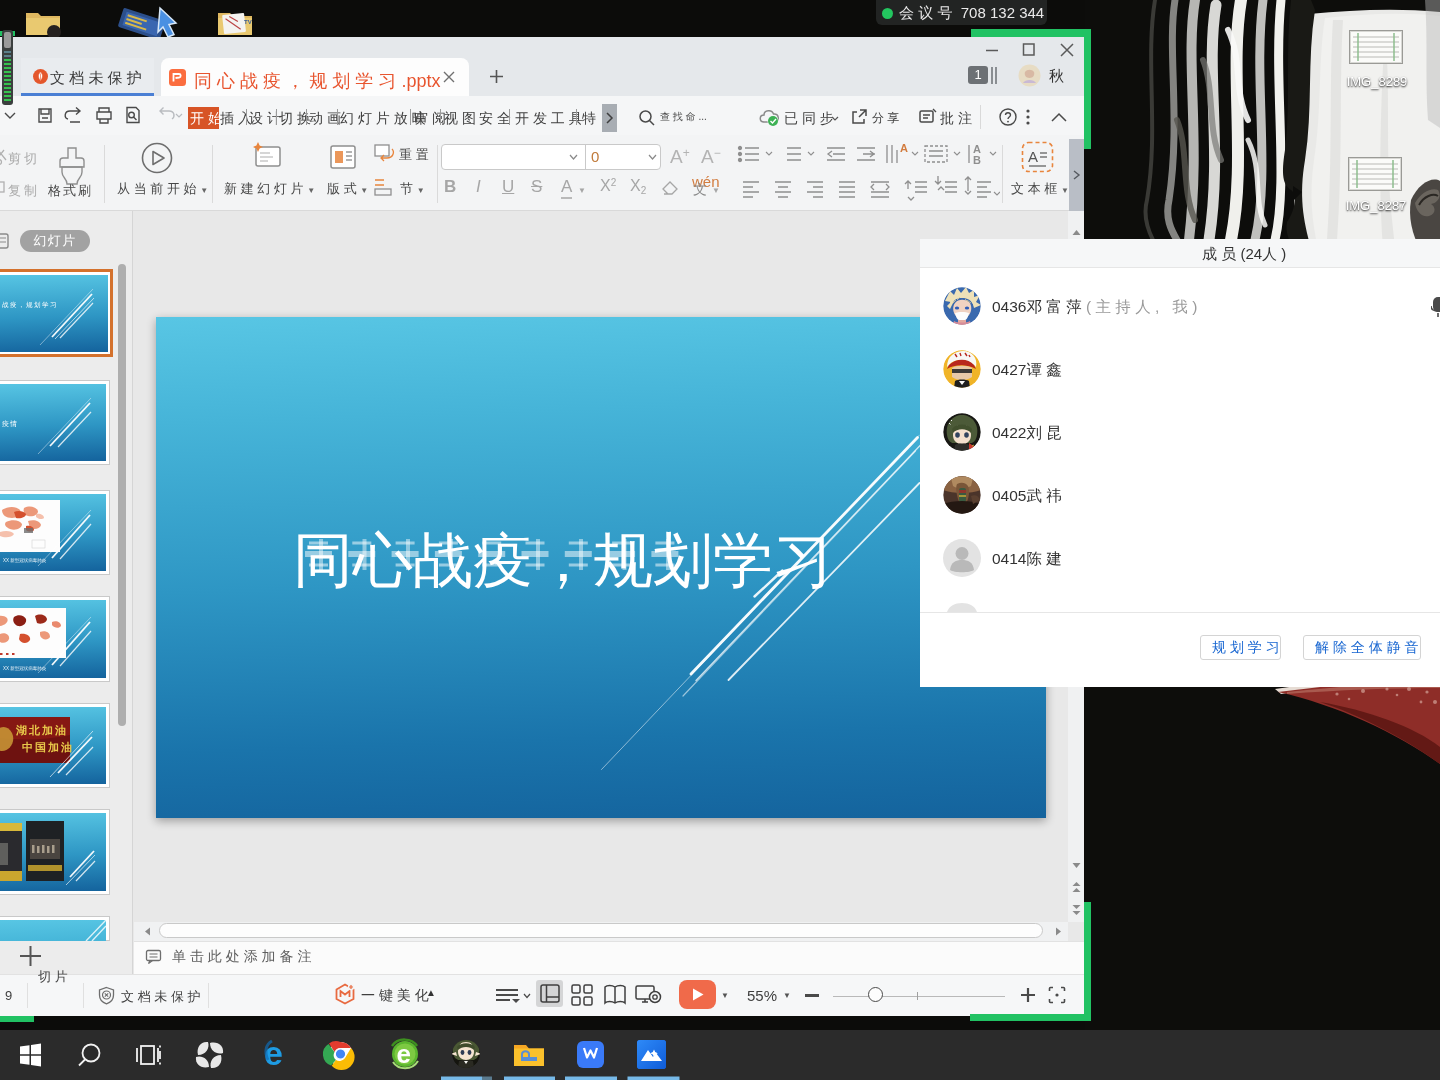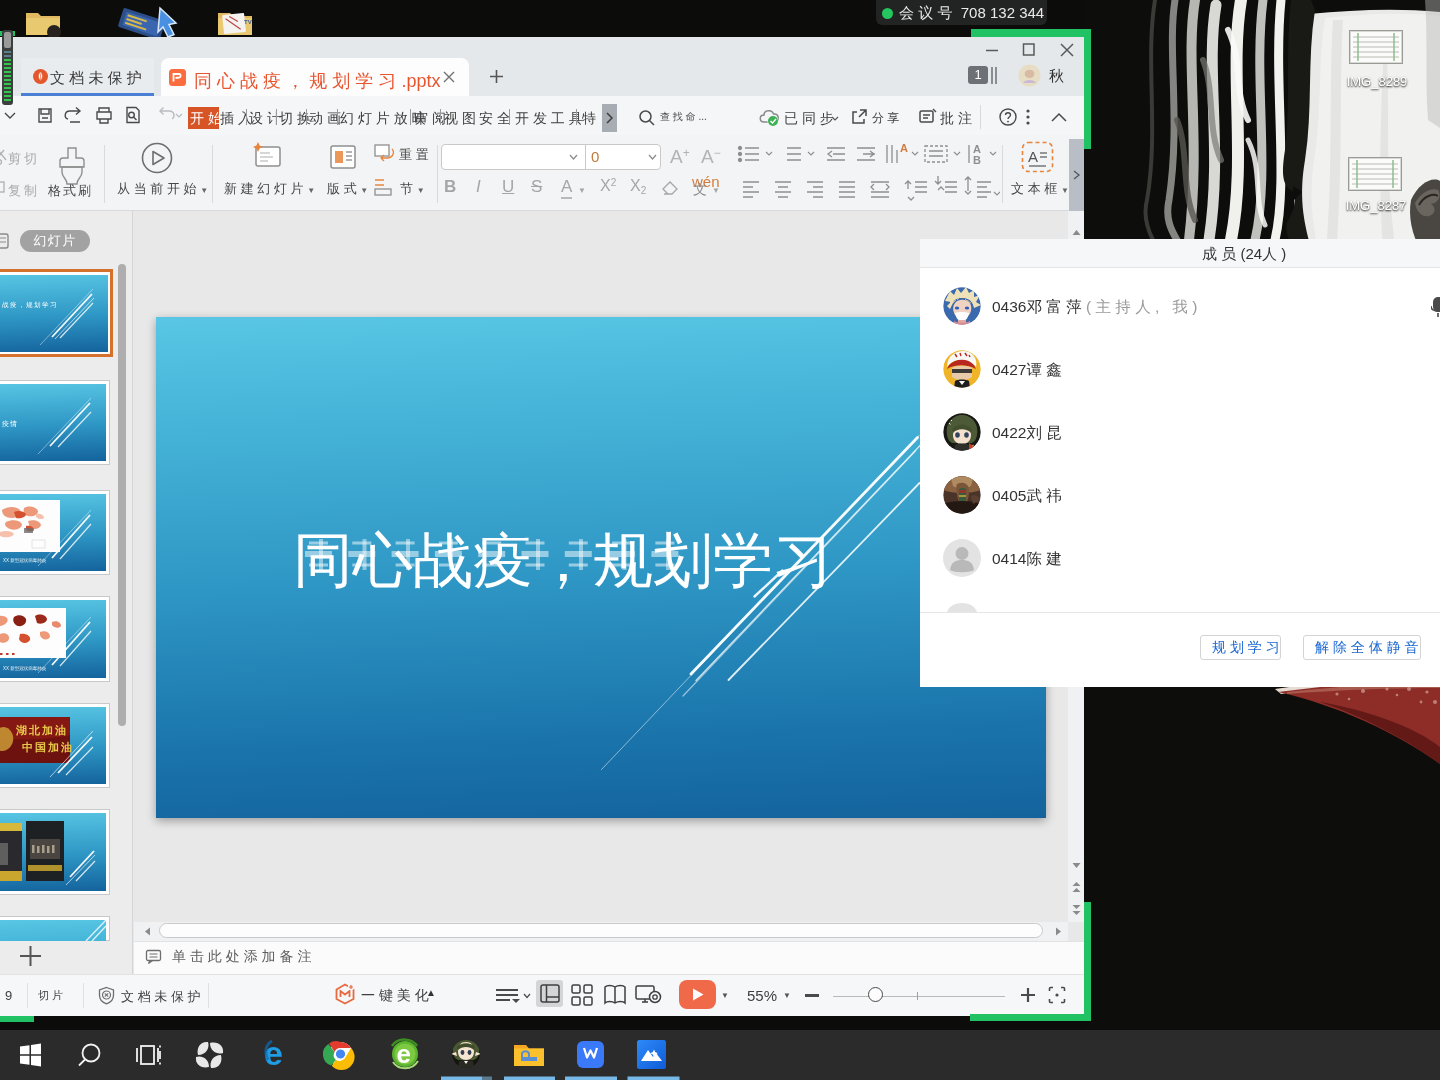--- a/index.html
+++ b/index.html
@@ -576,21 +576,21 @@
   <div class="abs" style="left:134px;top:904px;width:950px;height:33px;background:#fbfbfb;border-top:1px solid #e2e2e2"></div>
   <svg class="abs" style="left:145px;top:911px;width:17px;height:17px" viewBox="0 0 17 17">
     <rect x="1.5" y="2.5" width="14" height="10" rx="1.5" fill="none" stroke="#6e6e6e" stroke-width="1.3"></rect>
     <path d="M4.5,6 h8 M4.5,9 h8 M5,12.5 l-1.5,3 l4,-3" fill="none" stroke="#6e6e6e" stroke-width="1.2"></path>
   </svg>
   <div class="abs cjk" style="left:172px;top:911px;font-size:14px;color:#5f5f5f">单击此处添加备注</div>
 
   <div class="abs" style="left:0;top:937px;width:1084px;height:42px;background:#f6f7f8;border-top:1px solid #e2e2e2"></div>
   <div class="abs" style="left:5px;top:951px;font-size:13px;color:#3f3f3f">9</div>
   <div class="abs" style="left:27px;top:946px;width:1px;height:25px;background:#e0e0e0"></div>
-  <div class="abs cjk" style="left:38px;top:951px;font-size:11px;color:#3f3f3f">切片</div>
+  <div class="abs cjk" style="left:38px;top:931px;font-size:13px;color:#3f3f3f">切片</div>
   <div class="abs" style="left:83px;top:946px;width:1px;height:25px;background:#e0e0e0"></div>
   <svg class="abs" style="left:97px;top:949px;width:19px;height:19px" viewBox="0 0 19 19">
     <path d="M9.5,1.5 L16.5,4 V9 C16.5,13.5 13.5,16.5 9.5,17.8 C5.5,16.5 2.5,13.5 2.5,9 V4 Z" fill="none" stroke="#6e6e6e" stroke-width="1.3"></path>
     <circle cx="9.5" cy="9" r="4" fill="none" stroke="#6e6e6e" stroke-width="1.2"></circle>
     <path d="M7.8,7.3 l3.4,3.4 m0,-3.4 l-3.4,3.4" stroke="#6e6e6e" stroke-width="1.1"></path>
   </svg>
   <div class="abs cjk" style="left:121px;top:951px;font-size:13px;color:#3f3f3f">文档未保护</div>
   <div class="abs" style="left:208px;top:946px;width:1px;height:25px;background:#e0e0e0"></div>
   <svg class="abs" style="left:335px;top:946px;width:20px;height:22px" viewBox="0 0 20 22">
     <path d="M10,1.5 L18.5,6.5 V16 L10,20.5 L1.5,16 V6.5 Z" fill="none" stroke="#e86a40" stroke-width="1.8"></path>

